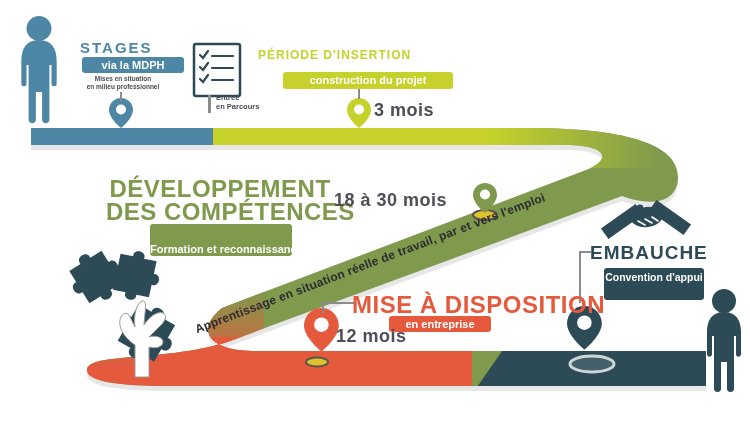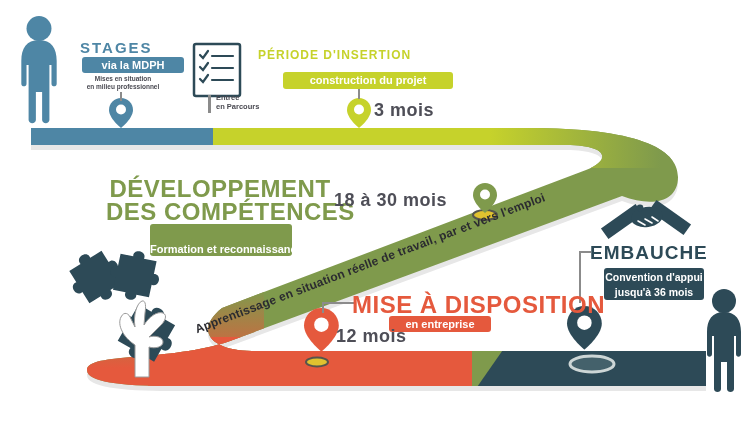--- a/index.html
+++ b/index.html
@@ -182,16 +182,15 @@
 
   <div class="abs road-text">Apprentissage en situation réelle de travail, par et vers l'emploi</div>
 
   <div class="abs title t-mad">MISE À DISPOSITION</div>
   <div class="abs badge b-entreprise">en entreprise</div>
   <div class="abs duration d-12mois">12 mois</div>
 
   <div class="abs title t-embauche">EMBAUCHE</div>
   <div class="abs badge b-convention">
     <div>Convention d'appui</div>
-    <div>jusqu'à 36 mois</div>
   </div>
 
 </div>
 
 </body></html>

